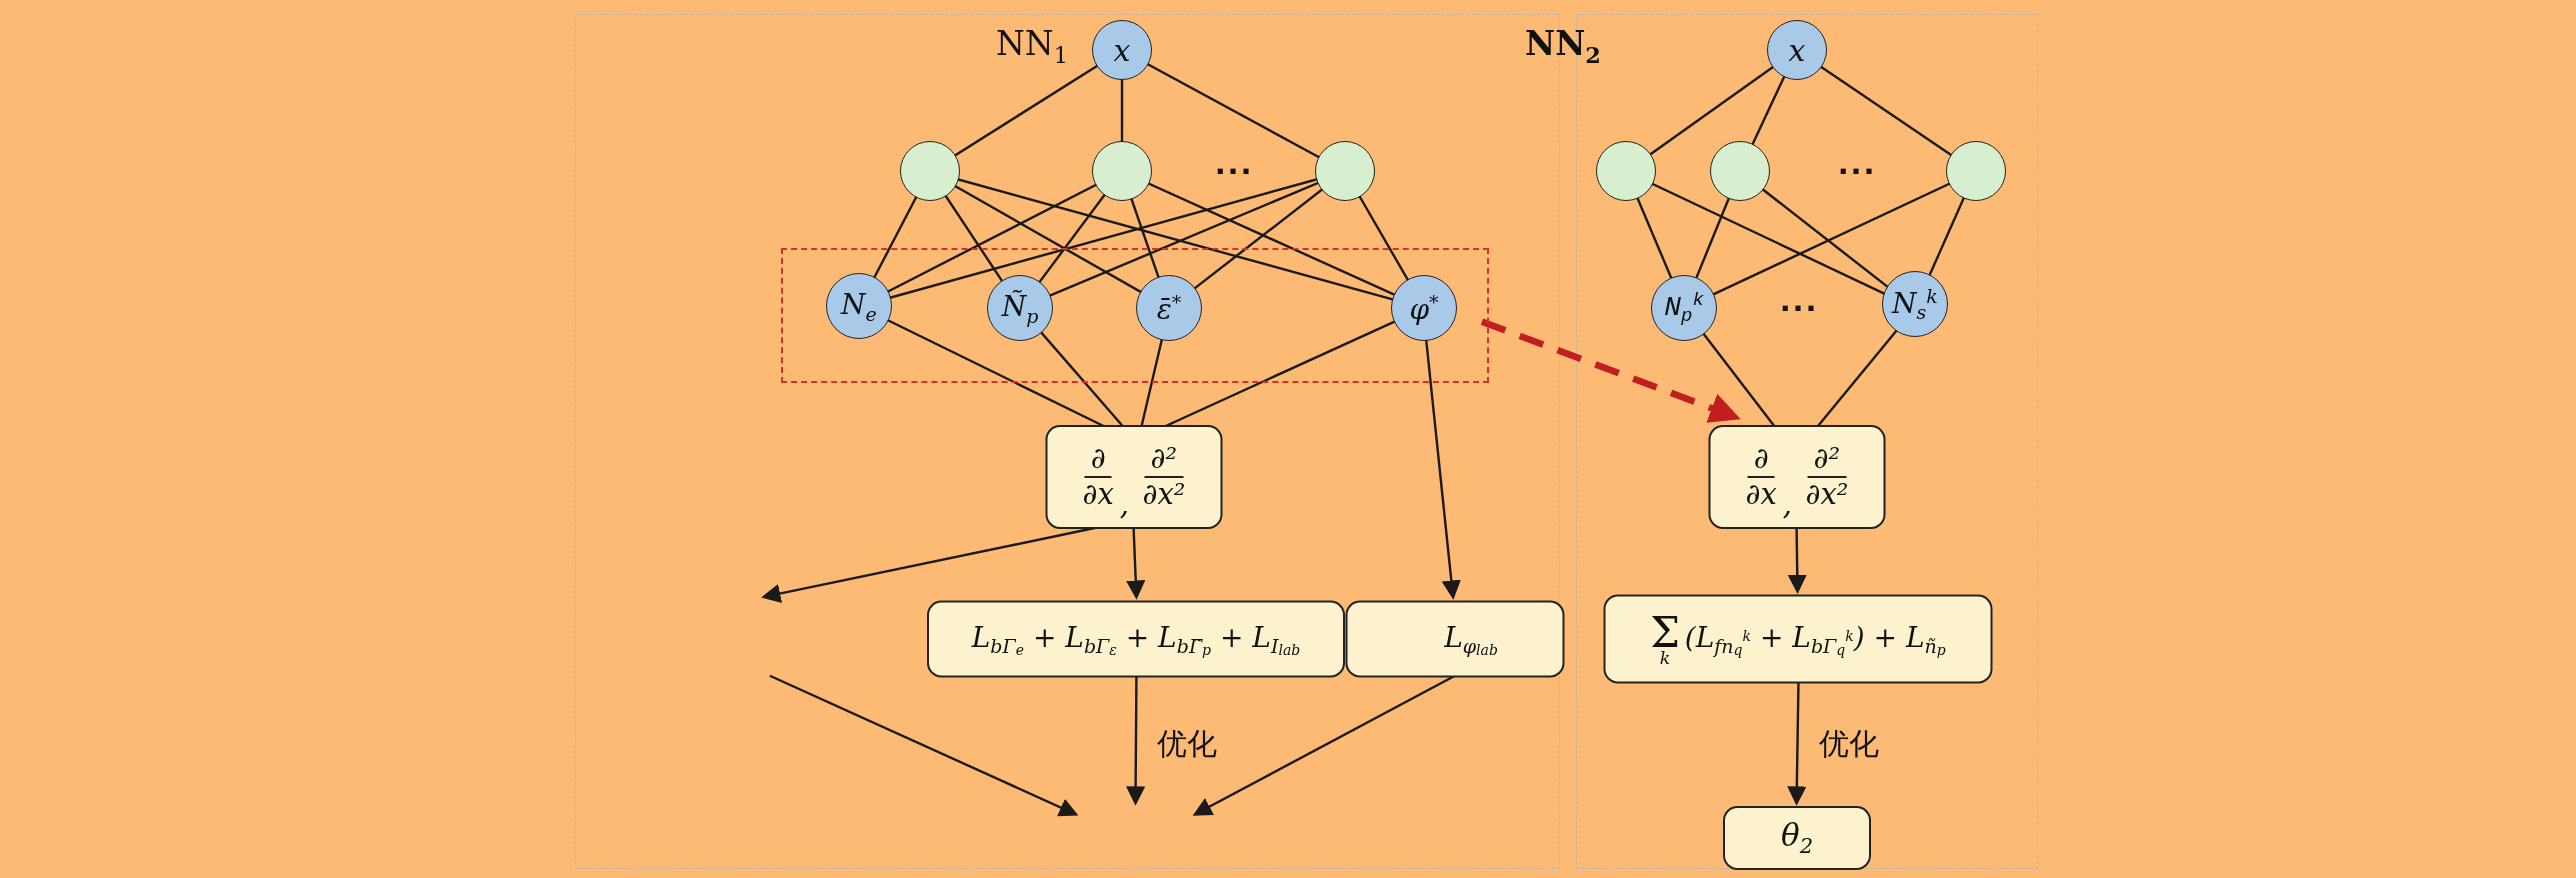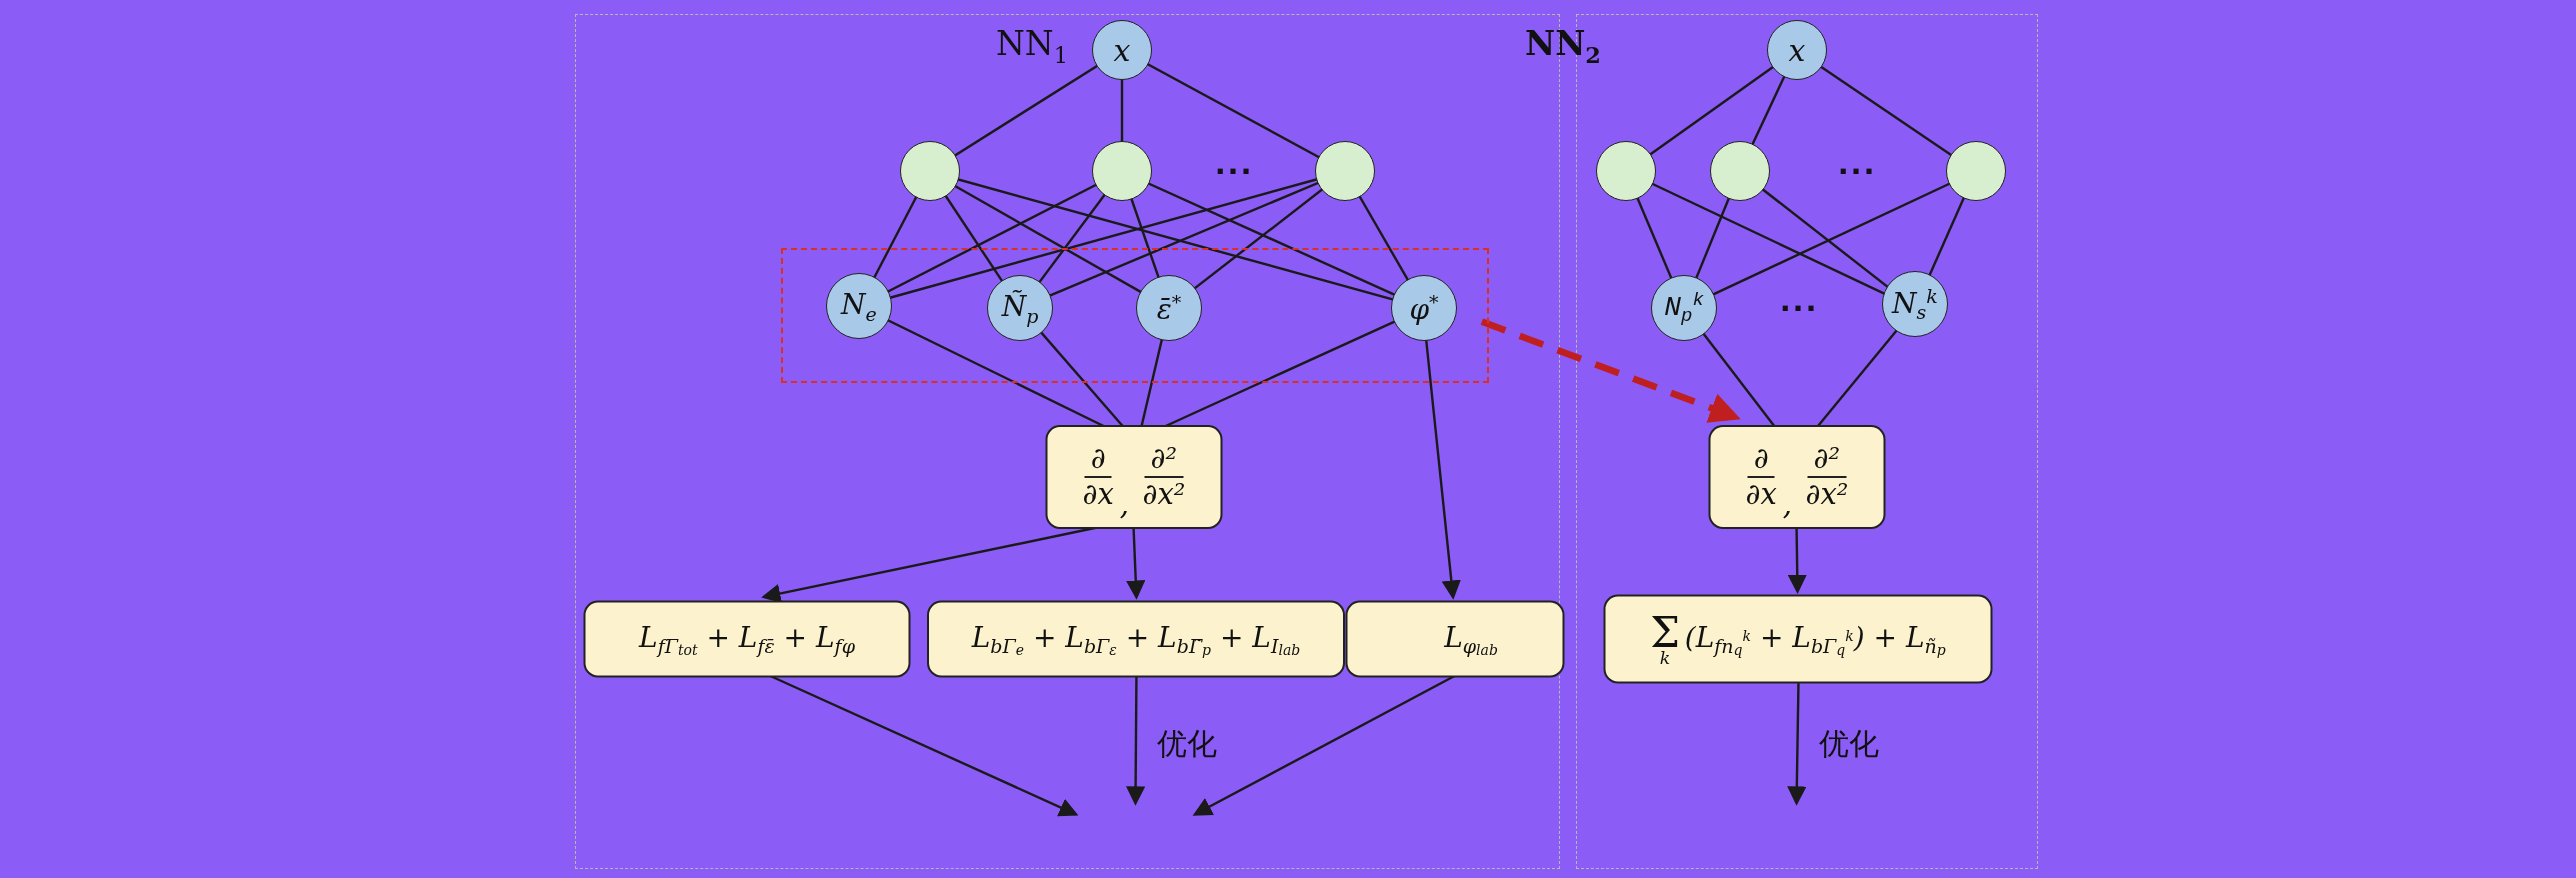--- a/index.html
+++ b/index.html
@@ -1,16 +1,16 @@
 <!DOCTYPE html>
 <html><head>
 <meta charset="utf-8">
 <style>
   html,body{margin:0;padding:0;background:#ffffff;}
-  #canvas{position:relative;width:2576px;height:879px;background:#8b5cf6;
+  #canvas{position:relative;width:2576px;height:879px;background:#fdba74;
           font-family:"DejaVu Serif","Liberation Serif",serif;color:#111;overflow:hidden;}
   .panel{position:absolute;border:1.9px dashed #b8b8b8;z-index:0;}
   #edges{position:absolute;left:0;top:0;z-index:1;}
   .red-rect{position:absolute;border:2.9px dashed #d93025;z-index:2;}
   .node{position:absolute;transform:translate(-50%,-50%);border-radius:50%;
         border:1.9px solid #222;display:flex;align-items:center;justify-content:center;
         font-style:italic;z-index:3;}
   .node.blue{background:#a9c9e9;}
   .node.green{background:#d8efcf;}
   .node.sm{width:58px;height:58px;font-size:30px;}
@@ -133,23 +133,20 @@
       <span class="num">∂</span>
       <span class="den">∂x</span>
     </span>
     <span class="comma">,</span>
     <span class="frac">
       <span class="num">∂²</span>
       <span class="den">∂x²</span>
     </span>
   </div>
 
-  <div class="ybox" style="left:747px;top:639px;width:323px;height:73px;font-size:28px;">
-    <span><span class="seg-n">L</span><span class="seg-d">f</span><span class="seg-d">Γ</span><span class="seg-dd">tot</span><span class="seg-n"> + </span><span class="seg-n">L</span><span class="seg-d">f</span><span class="seg-d">ε̄</span><span class="seg-n"> + </span><span class="seg-n">L</span><span class="seg-d">f</span><span class="seg-d">φ</span></span>
-  </div>
   <div class="ybox" style="left:1136px;top:639px;width:414px;height:73px;font-size:28px;">
     <span><span class="seg-n">L</span><span class="seg-d">b</span><span class="seg-d">Γ</span><span class="seg-dd">e</span><span class="seg-n"> + </span><span class="seg-n">L</span><span class="seg-d">b</span><span class="seg-d">Γ</span><span class="seg-dd">ε</span><span class="seg-n"> + </span><span class="seg-n">L</span><span class="seg-d">b</span><span class="seg-d">Γ̃</span><span class="seg-dd">p</span><span class="seg-n"> + </span><span class="seg-n">L</span><span class="seg-d">I</span><span class="seg-dd">lab</span></span>
   </div>
   <div class="ybox" style="left:1455px;top:639px;width:183px;height:73px;font-size:28px;padding-left:32px;">
     <span><span class="seg-n">L</span><span class="seg-d">φ</span><span class="seg-dd">lab</span></span>
   </div>
 
   <div class="opt" style="left:1157px;top:724px;">优化</div>
 
 
@@ -187,15 +184,18 @@
   <div class="ybox" style="left:1798px;top:639px;width:385px;height:85px;font-size:28px;">
     <span class="sum">
       <span class="sigma">Σ</span>
       <span class="under">k</span>
     </span>
     <span><span class="seg-n">(</span><span class="seg-n">L</span><span class="seg-d">f</span><span class="seg-d">n</span><span class="seg-dd">q</span><span class="seg-du">k</span><span class="seg-n"> + </span><span class="seg-n">L</span><span class="seg-d">b</span><span class="seg-d">Γ</span><span class="seg-dd">q</span><span class="seg-du">k</span><span class="seg-n">)</span><span class="seg-n"> + </span><span class="seg-n">L</span><span class="seg-d">ñ</span><span class="seg-dd">p</span></span>
   </div>
 
   <div class="opt" style="left:1819px;top:724px;">优化</div>
 
+  <div class="ybox" style="left:1797px;top:838px;width:144px;height:60px;font-size:31px;">
+    <span><span class="seg-n">θ</span><span class="seg-d">2</span></span>
+  </div>
 
 </div>
 
 
 </body></html>

